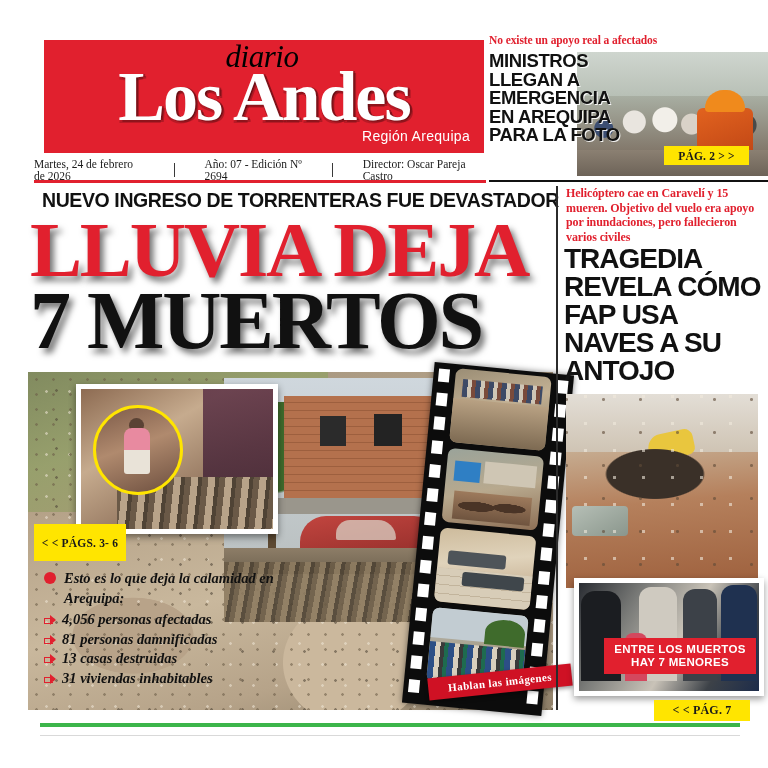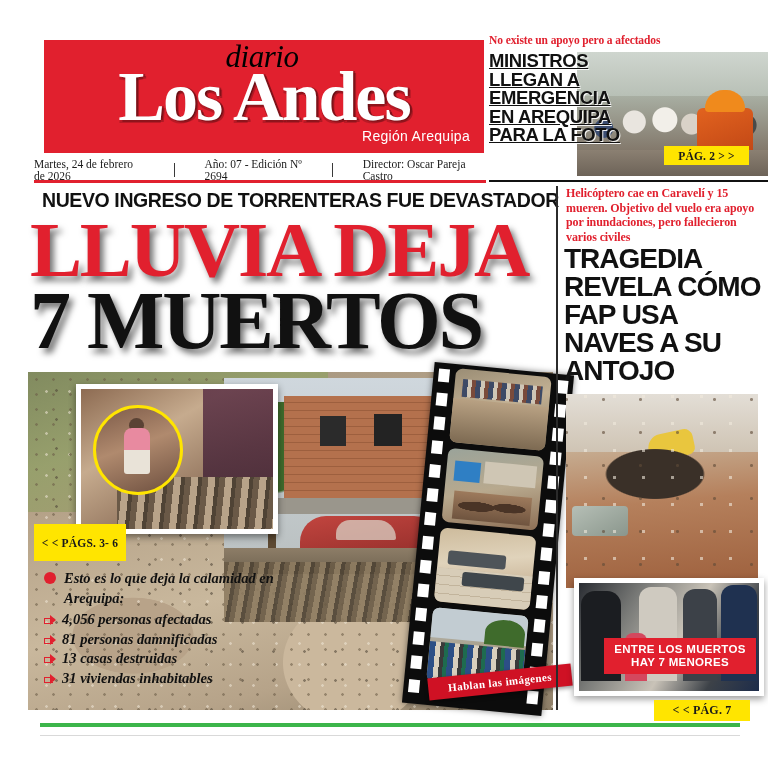--- a/index.html
+++ b/index.html
@@ -78,21 +78,20 @@
   .teaser-photo .helmet{position:absolute;left:128px;top:38px;width:40px;height:22px;
     background:#f08a1c;border-radius:20px 20px 4px 4px;}
   .teaser-photo .ground{position:absolute;left:0;bottom:0;width:191px;height:26px;
     background:linear-gradient(180deg,#8b8072,#6d6358);}
   .teaser-headline{
     position:absolute;left:0;top:22px;width:150px;
     font-weight:700;font-size:18.5px;line-height:18.5px;color:#111;
     letter-spacing:-.4px;text-transform:uppercase;
     font-family:"Liberation Sans", sans-serif;
     text-shadow:1px 1px 0 rgba(255,255,255,.9);
-    text-decoration:underline;
   }
   .badge-yellow{
     position:absolute;background:var(--accent-yellow,#ffe500);
     color:#1a1a1a;font-weight:700;font-family:"Liberation Serif", serif;
     font-size:12px;letter-spacing:.2px;
     display:flex;align-items:center;justify-content:center;
   }
   #pag2-badge{left:664px;top:146px;width:85px;height:19px;font-size:11.5px;}
 
   .hr-top{position:absolute;left:489px;top:180px;width:279px;height:2px;background:#111;}
@@ -339,21 +338,21 @@
   <div class="dateline-rule"></div>
 
   <div class="teaser">
     <div class="teaser-photo">
       <div class="sky"></div>
         <div class="crowd"></div>
       <div class="vest"></div>
         <div class="helmet"></div>
         <div class="ground"></div>
     </div>
-    <div class="teaser-kicker">No existe un apoyo pero a afectados</div>
+    <div class="teaser-kicker">No existe un apoyo real a afectados</div>
     <div class="teaser-headline">MINISTROS LLEGAN A EMERGENCIA EN AREQUIPA PARA LA FOTO</div>
   </div>
   <div class="badge-yellow" id="pag2-badge">PÁG. 2 &gt; &gt;</div>
   <div class="hr-top"></div>
 
   <div class="kicker-main">NUEVO INGRESO DE TORRENTERAS FUE DEVASTADOR</div>
   <div class="headline-wrap">
     <div class="hl-line1">LLUVIA DEJA</div>
     <div class="hl-line2">7 MUERTOS</div>
   </div>

